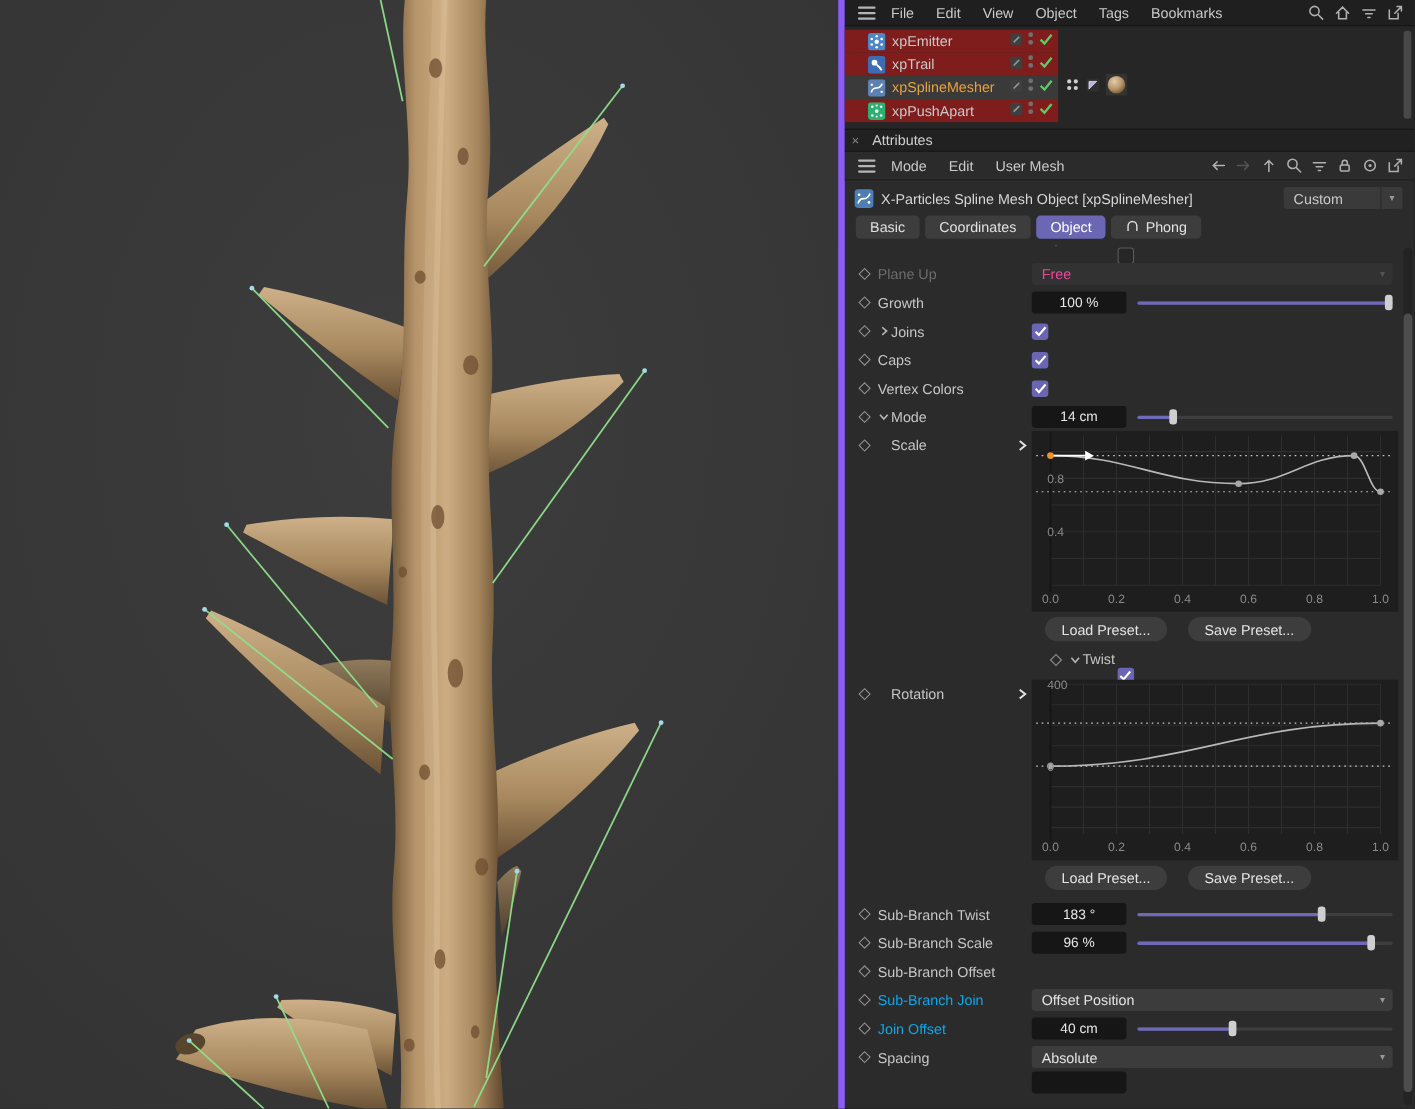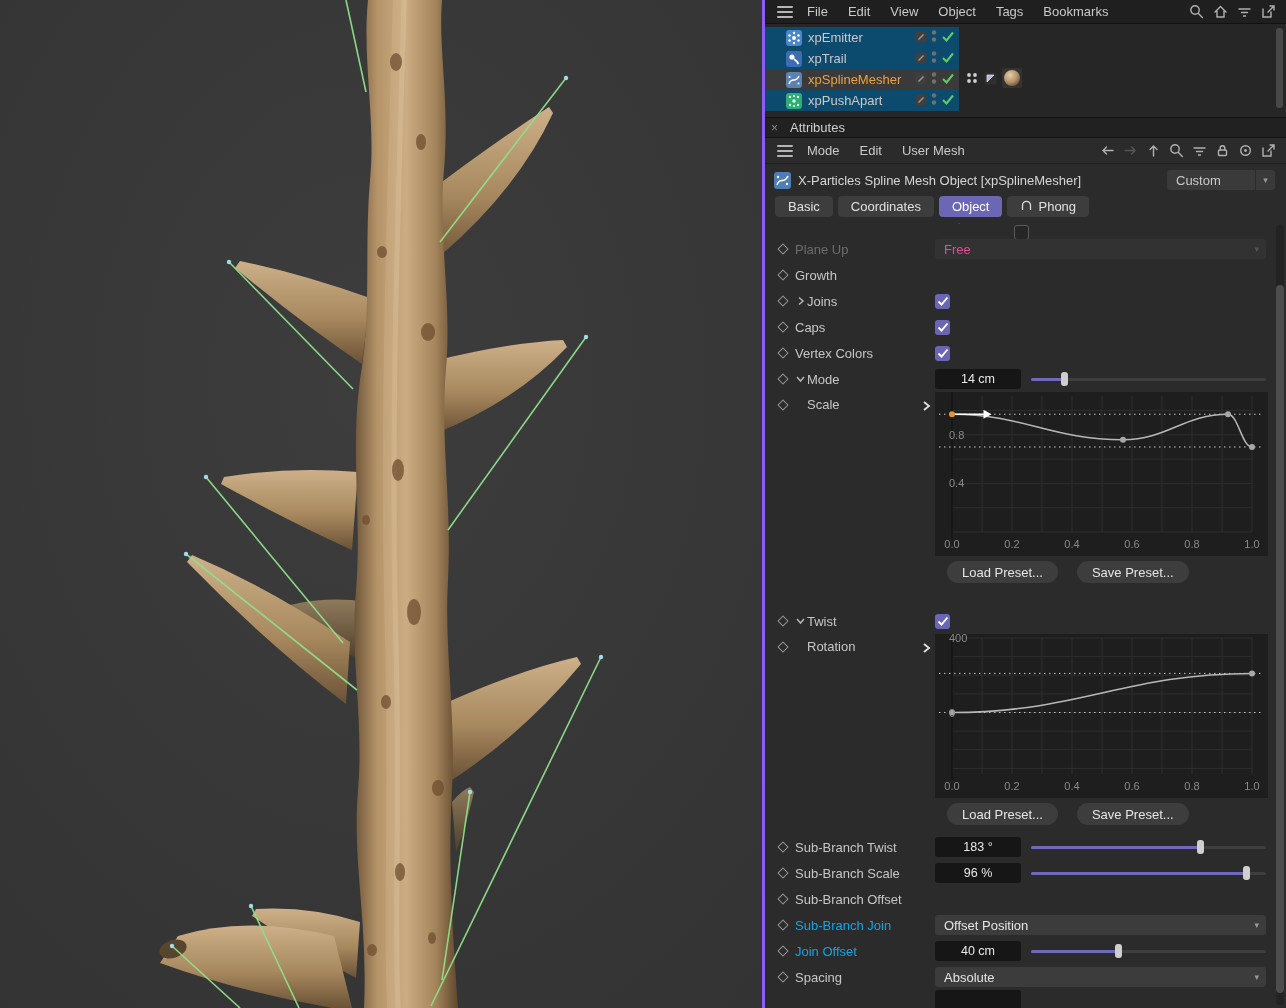--- a/index.html
+++ b/index.html
@@ -6,36 +6,36 @@
   html,body { width:1286px; height:1008px; overflow:hidden; background:#1f1f1f;
               font-family:"Liberation Sans","DejaVu Sans",sans-serif; }
   .app { position:relative; width:1286px; height:1008px; }
 
   
   .viewport { position:absolute; left:0; top:0; width:762px; height:1008px; background:#383838; }
   .viewport svg { display:block; }
 
   
   .right-panel { position:absolute; left:762px; top:0; width:524px; height:1008px;
-                 background:#2b2b2b; border-left:3px solid #8b5cf6; }
+                 background:#2b2b2b; border-left:6px solid #8b5cf6; }
 
   
   .menubar { height:24px; background:#1f1f1f; border-bottom:1px solid #121212;
              display:flex; align-items:center; padding:0 8px; }
   .menubar .menu-items { display:flex; align-items:center; }
   .menu-item { color:#c9c9c9; font-size:13px; padding:0 10px; cursor:default; }
   .menubar .spacer { flex:1; }
   .icon-btn { width:20px; height:20px; display:flex; align-items:center; justify-content:center; }
   .hamburger { width:16px; height:12px; display:flex; flex-direction:column; justify-content:space-between; margin:0 4px; }
   .hamburger i { display:block; height:2px; background:#b5b5b5; border-radius:1px; }
 
   
   .object-manager { position:relative; height:94px; background:#262626; border-bottom:1px solid #141414; padding-top:3px; }
   .om-row { position:relative; height:21px; width:194px; display:flex; align-items:center;
-            background:#0c4a6e; padding-left:21px; }
+            background:#7f1d1d; padding-left:21px; }
   .om-row.selected { background:#3a3a3a; }
   .om-icon { width:16px; height:16px; border-radius:3px; margin-right:6px; flex:none; }
   .om-name { font-size:13px; color:#c9c9c9; white-space:nowrap; flex:1; }
   .om-row.selected .om-name { color:#e8a33d; }
   .om-ctrl { display:flex; align-items:center; gap:4px; margin-right:4px; }
   .om-extras { position:absolute; left:200px; top:0; height:21px; display:flex; align-items:center; gap:5px; }
   .om-tree { position:absolute; left:9px; top:3px; pointer-events:none; }
   .om-scroll { position:absolute; right:3px; top:4px; width:7px; height:80px; background:#484848; border-radius:3px; }
 
   
@@ -504,20 +504,28 @@
             <span class="dropdown disabled">
               <span class="dval">Free</span>
               <span class="dcaret">▾</span>
             </span>
           </div>
         </div>
         <div class="p-row">
           <div class="p-left">
             <span class="diamond"></span>
             <span class="p-label">Growth</span>
+          </div>
+          <div class="p-ctrl">
+            <span class="val-field">100 %</span>
+            <span class="slider">
+              <span class="track"></span>
+              <span class="fill" style="width: calc(100%);"></span>
+              <span class="handle" style="left: calc(100% - 7px);"></span>
+            </span>
           </div>
         </div>
         <div class="p-row">
           <div class="p-left">
             <span class="diamond"></span>
             <span style="display: inline-flex;">
               <svg class="chev" viewBox="0 0 11 10">
                 <path d="M4,1.5 L8,5 L4,8.5" stroke="#b5b5b5" stroke-width="1.5" fill="none"></path>
               </svg>
             </span>
@@ -623,21 +631,21 @@
                 <text x="317" y="156" fill="#8a8a8a" font-size="11" text-anchor="middle" font-family="Liberation Sans, sans-serif">1.0</text>
                 <text x="14" y="46.85714285714286" fill="#8a8a8a" font-size="11" font-family="Liberation Sans, sans-serif">0.8</text>
                 <text x="14" y="95.42857142857143" fill="#8a8a8a" font-size="11" font-family="Liberation Sans, sans-serif">0.4</text>
               </svg></div>
           </div>
         </div>
         <div class="presets-row">
           <button class="pill-btn">Load Preset...</button>
           <button class="pill-btn">Save Preset...</button>
         </div>
-        <div class="p-row" style="margin-top: 22px;">
+        <div class="p-row" style="margin-top: 6px; flex-direction: column;">
           <div class="p-left">
             <span class="diamond"></span>
             <span style="display: inline-flex;">
               <svg class="chev" viewBox="0 0 11 10">
                 <path d="M2,3 L5.5,7 L9,3" stroke="#b5b5b5" stroke-width="1.5" fill="none"></path>
               </svg>
             </span>
             <span class="p-label">Twist</span>
           </div>
           <div class="p-ctrl">

